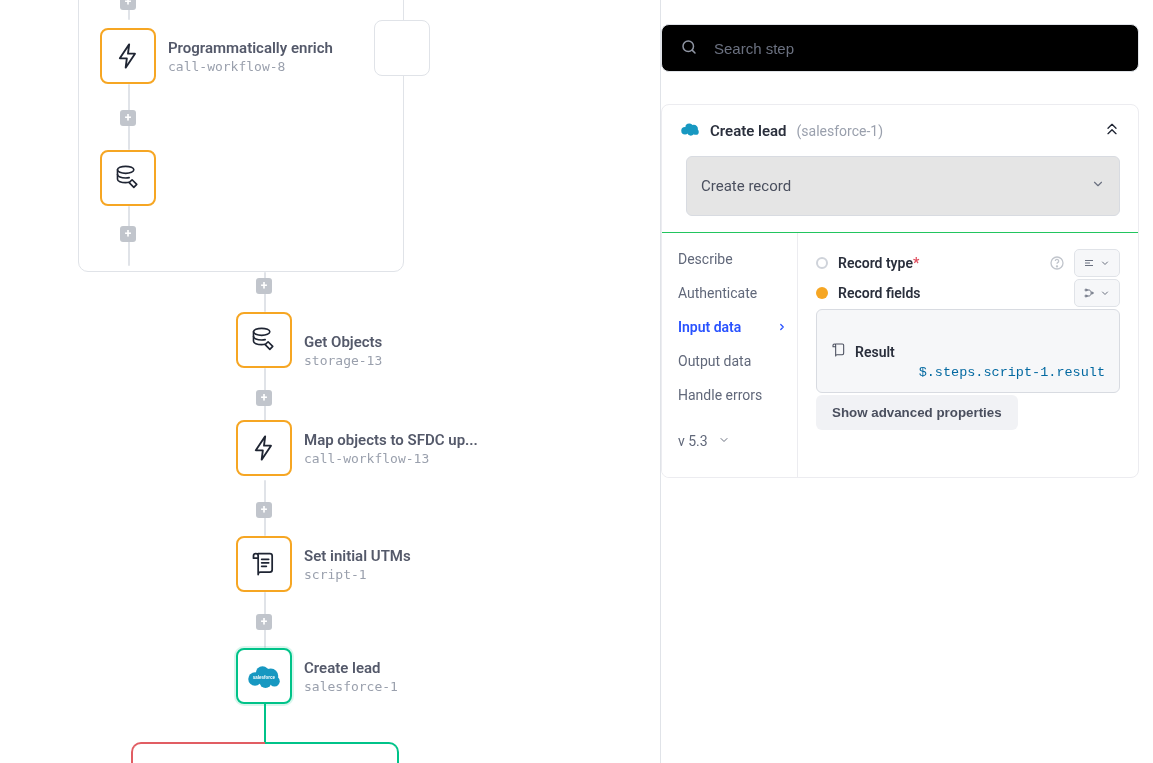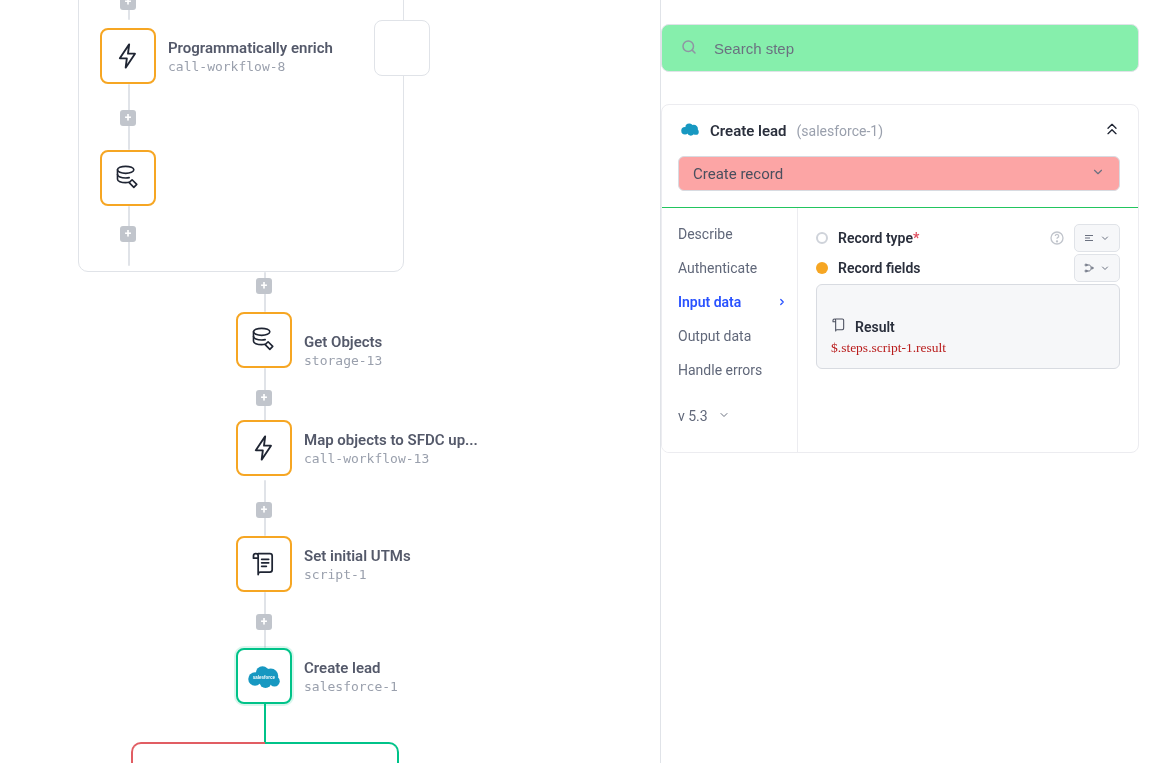--- a/index.html
+++ b/index.html
@@ -55,46 +55,46 @@
   .sf-cloud { width:36px; height:24px; }
 
   
   .right-rail { position:absolute; left:660px; top:0; width:493px; height:763px; background:#fff; border-left:1px solid #e0e3e8; }
   .right-rail-inner { padding: 24px 14px 0 0; }
 
   .search-box {
     margin: 0 0 0 0;
     display:flex; align-items:center; gap:14px;
     height:48px; border:1px solid #e0e3e8; border-radius:8px; padding:0 18px;
-    background:#86efac;
+    background:#000000;
   }
   .search-box input {
     border:none; outline:none; font-size:15px; color:#54596a; width:100%;
     background:transparent;
   }
   .search-box input::placeholder { color:#6b7180; }
   .search-icon svg { width:18px; height:18px; }
 
   .panel { margin-top: 32px; border:1px solid #ececf0; border-radius:8px; background:#fff; overflow:hidden; box-shadow:0 0 0 rgba(0,0,0,0); }
 
   .panel-header {
     display:flex; align-items:center; justify-content:space-between;
     padding:16px 18px 12px 18px;
   }
   .panel-header .lhs { display:flex; align-items:center; gap:10px; }
   .panel-header .title { font-weight:600; color:#2a2f3c; font-size:15px; }
   .panel-header .slug { color:#9aa0ad; font-size:14px; }
   .collapse-icon svg { width:16px; height:16px; }
 
   .dropdown {
-    margin: 4px 18px 16px 16px;
-    height:35px; border:1px solid #d8dbe1; border-radius:6px;
+    margin: 4px 18px 16px 24px;
+    height:60px; border:1px solid #d8dbe1; border-radius:6px;
     display:flex; align-items:center; justify-content:space-between;
     padding:0 14px; color:#4a4f5e; font-size:15px; cursor:pointer;
-    background:#fca5a5;
+    background:#e5e5e5;
   }
   .dropdown .chev svg { width:14px; height:14px; }
 
   .panel-split { display:flex; border-top:1px solid #22c55e; }
   .panel-tabs {
     width:136px; flex:0 0 136px;
     padding:14px 4px 14px 16px;
     display:flex; flex-direction:column; gap:10px;
     border-right:1px solid #ececf0;
     background:#fff;
@@ -131,21 +131,21 @@
   .select-box {
     height:44px; border:1px solid #d8dbe1; border-radius:6px;
     display:flex; align-items:center; justify-content:space-between;
     padding:0 14px; color:#4a4f5e; font-size:15px; cursor:pointer;
   }
 
   .result-card {
     border:1px solid #d8dbe1; border-radius:6px; padding:12px 14px; background:#f6f7f9;
   }
   .result-card .top { display:flex; align-items:center; gap:8px; font-weight:600; color:#2a2f3c;margin-top:20px; }
-  .result-card .path { color:#b91c1c; font-size:13.5px; margin-top:4px; font-family: Liberation Serif, serif; }
+  .result-card .path { color:#0369a1; font-size:13.5px; margin-top:4px; font-family: Liberation Mono, monospace; text-align: right; }
 
   .adv-btn {
     width:fit-content;
     background:#f1f2f5; color:#4a4f5e; font-weight:600;
     border:none; border-radius:6px; padding:10px 16px; cursor:pointer;
   }
 </style>
 </head>
 <body>
 
@@ -397,18 +397,19 @@
               <span>
                 <svg width="16" height="16" viewBox="0 0 24 24" fill="none" stroke="#4a4f5e" stroke-width="1.6" stroke-linecap="round" stroke-linejoin="round">
                   <path d="M7 3h10a2 2 0 0 1 2 2v12c0 1.1-.9 2-2 2H9a2 2 0 0 0-2 2V5a2 2 0 0 0-2-2 2 2 0 0 0-2 2v2h4"></path>
                 </svg>
               </span>
               <span>Result</span>
             </div>
             <div class="path">$.steps.script-1.result</div>
           </div>
 
+          <button class="adv-btn">Show advanced properties</button>
         </div>
       </div>
     </div>
 
   </div>
 </div>
 
 </body></html>

